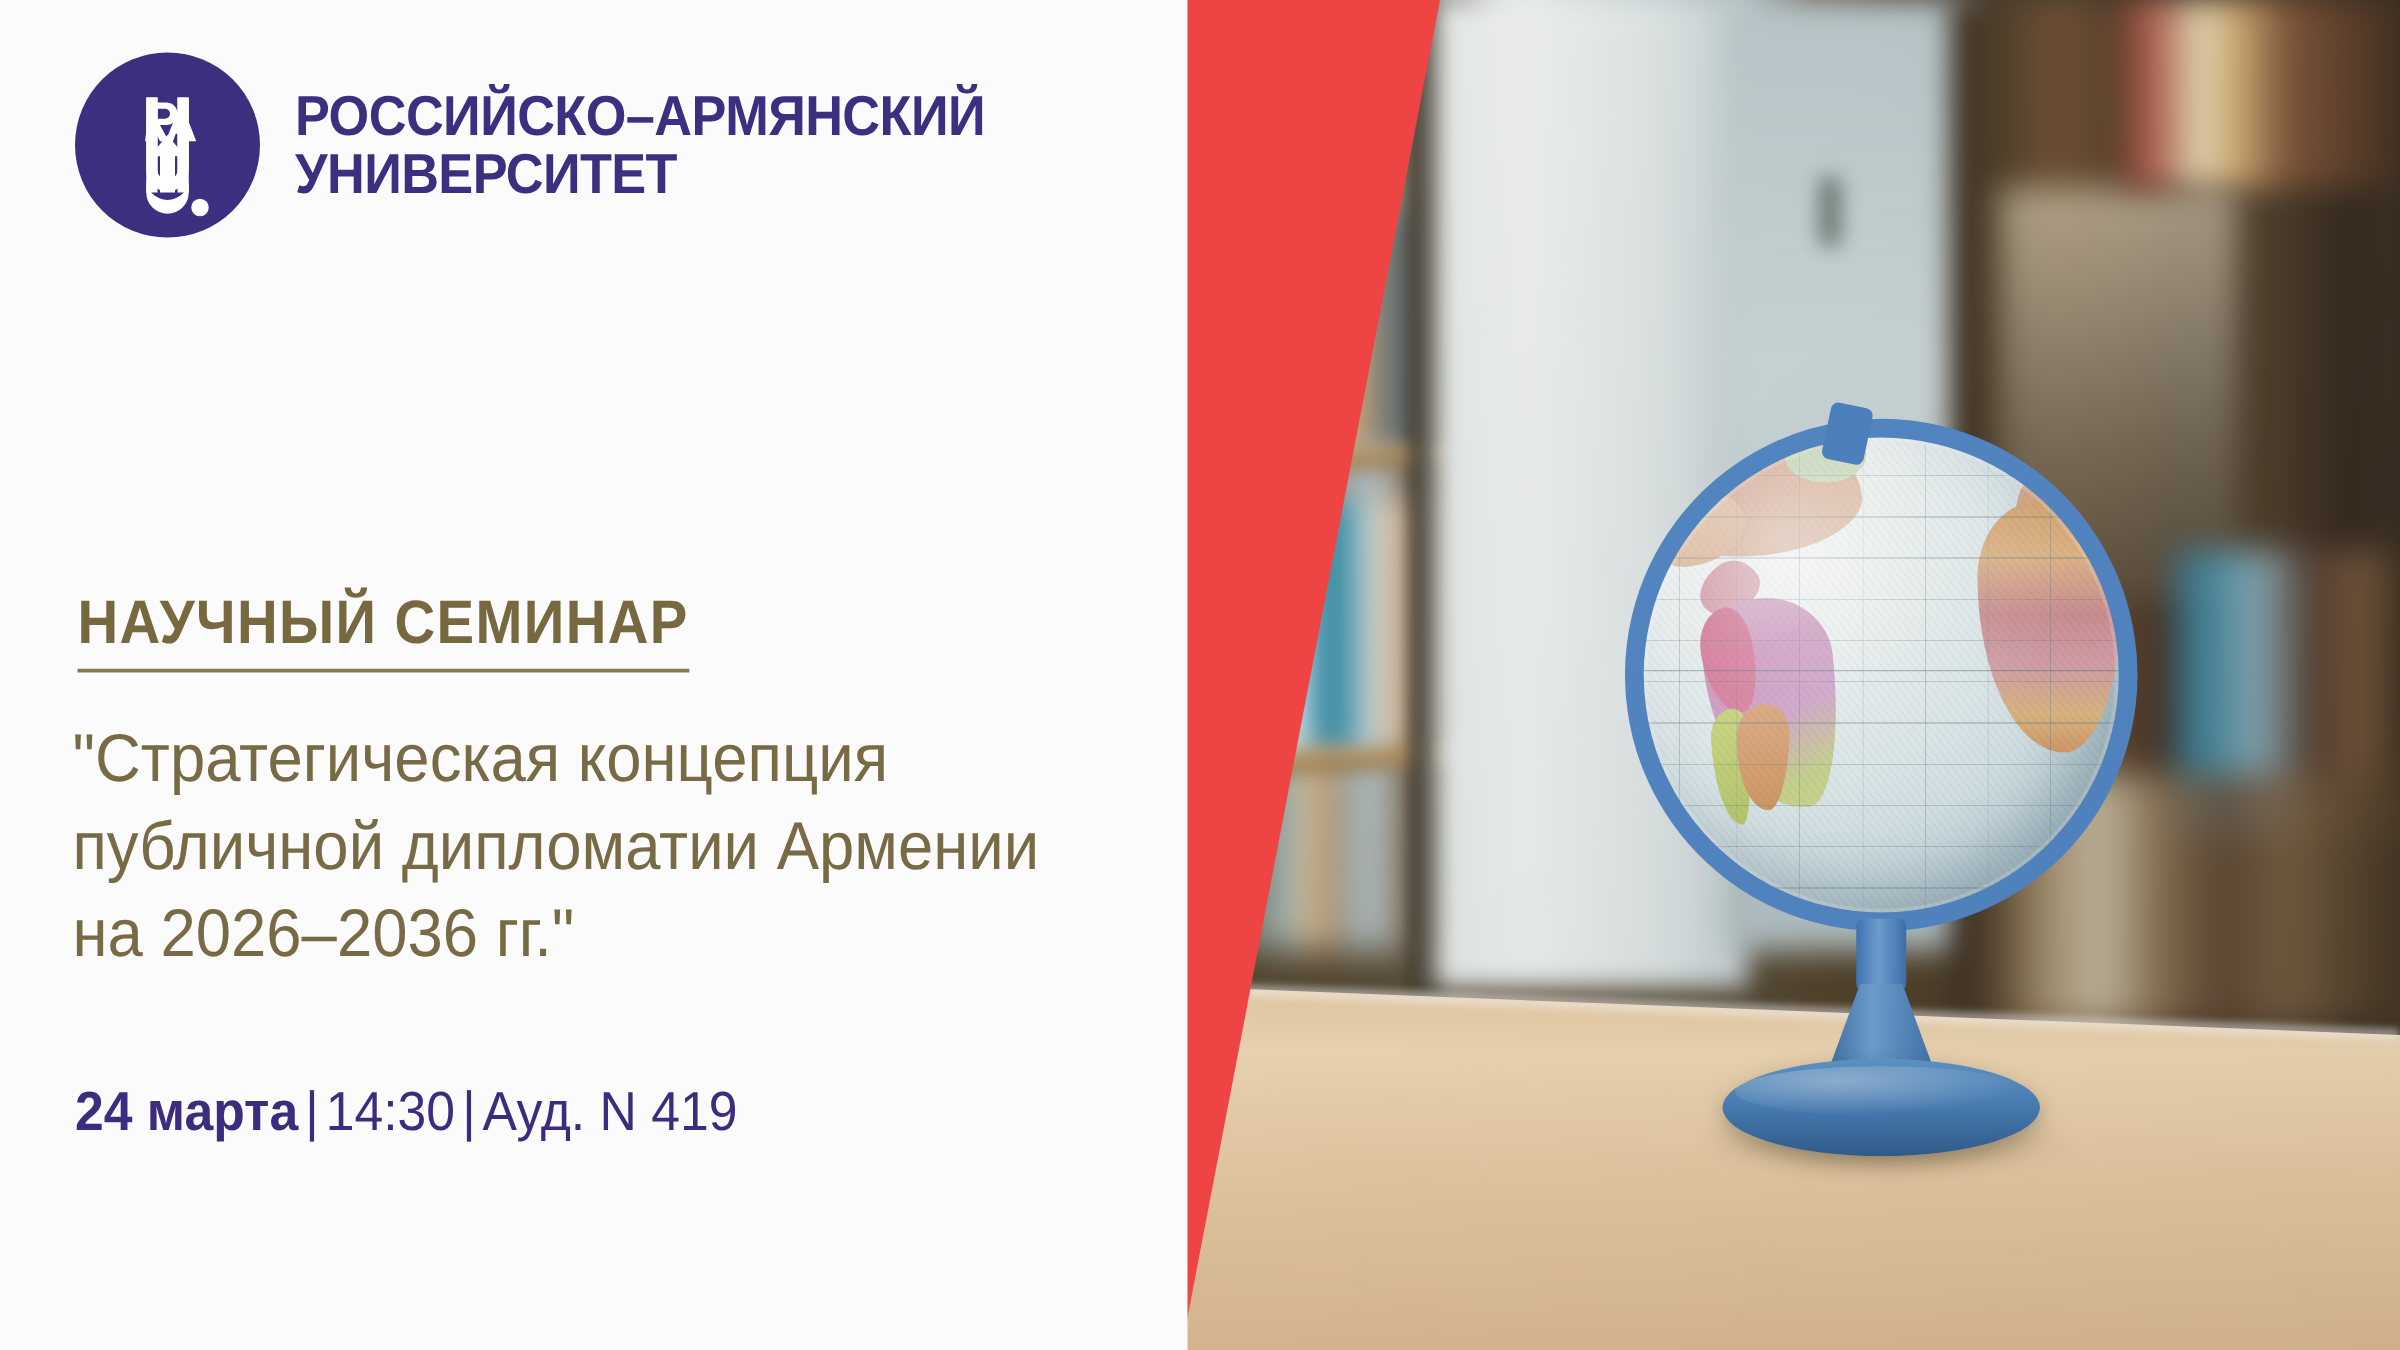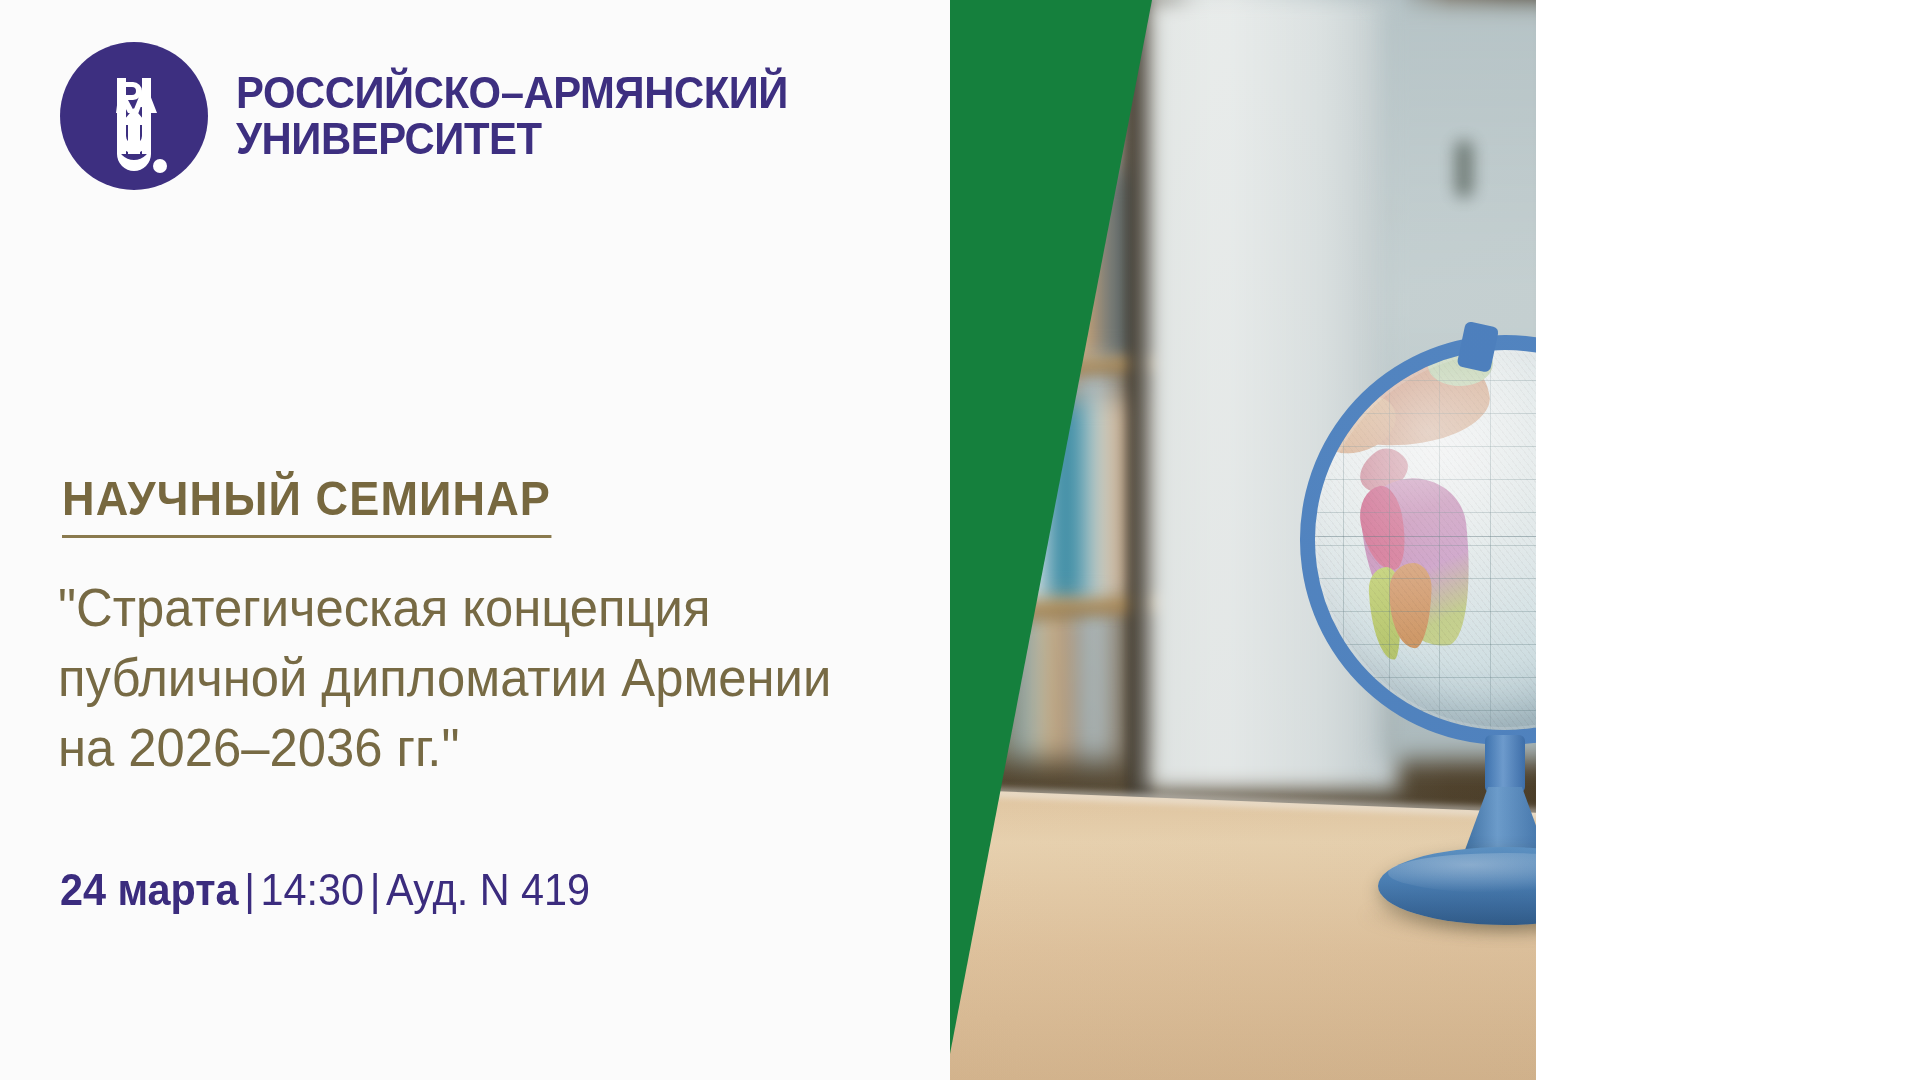--- a/index.html
+++ b/index.html
@@ -7,24 +7,24 @@
     margin: 0;
     padding: 0;
     background: #ffffff;
   }
   body {
     font-family: "Liberation Sans", "DejaVu Sans", sans-serif;
   }
 
   #poster {
     position: relative;
-    width: 1536px;
+    width: 1920px;
     height: 1080px;
     overflow: hidden;
-    background: #15803d;
+    background: #ef4444;
   }
 
   
   .photo-pane {
     position: absolute;
     top: 0;
     left: 0;
     width: 1920px;
     height: 1080px;
     

